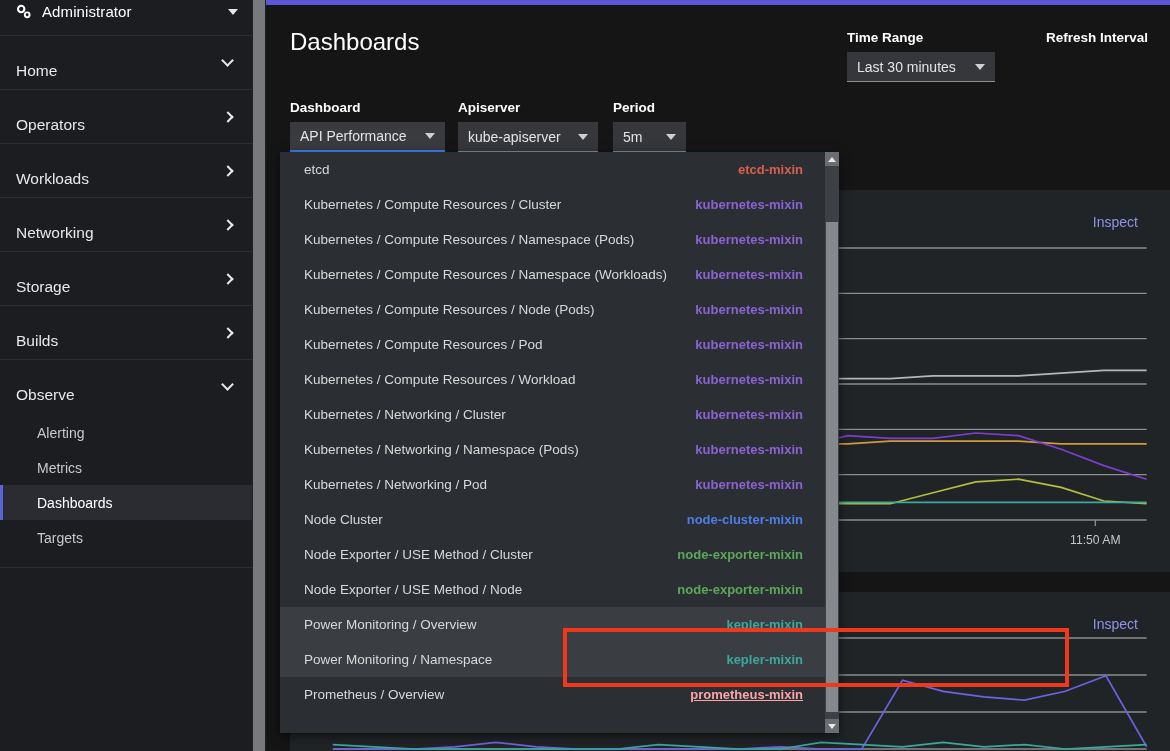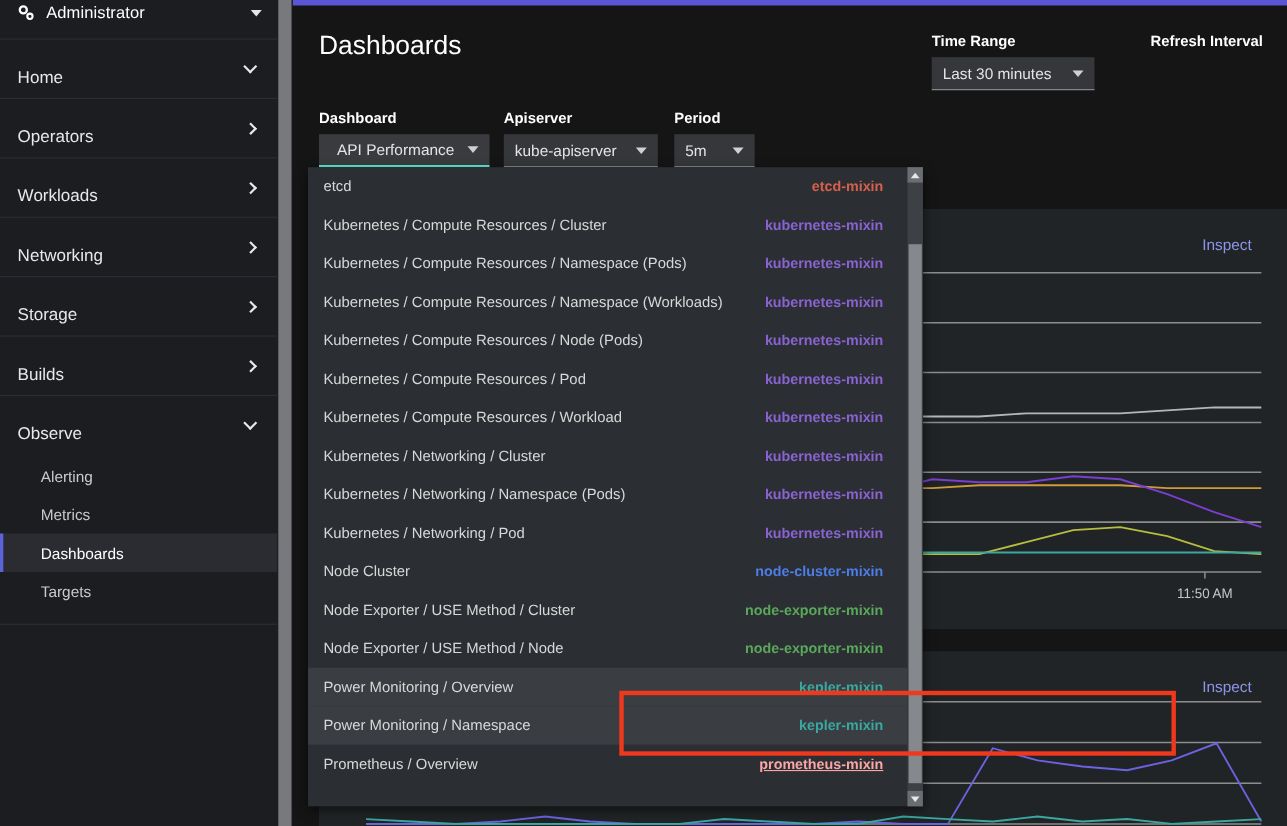--- a/index.html
+++ b/index.html
@@ -89,21 +89,21 @@
     height: 30px; background: #36373a; border: none; border-bottom: 1px solid #8a8d90;
     display: flex; align-items: center; padding: 0 10px;
     font-size: 14px; color: #e4e4e4; cursor: pointer;
   }
   .select-box .v { flex: 1; white-space: nowrap; }
   .select-box .arr {
     width: 0; height: 0; margin-left: 12px;
     border-left: 5px solid transparent; border-right: 5px solid transparent;
     border-top: 6px solid #d0d0d0;
   }
-  .select-box.focused { border-bottom: 2px solid #5eead4; background: #3a3b3f; text-align: right; }
+  .select-box.focused { border-bottom: 2px solid #3b82f6; background: #3a3b3f; }
 
   #tr-group { position: absolute; right: 175px; top: 30px; }
   #ri-group { position: absolute; right: 22px; top: 30px; }
   #tr-group .select-box { width: 148px; }
   #ri-group .select-box { width: 148px; }
 
   #dash-group { position: absolute; left: 24px; top: 100px; }
   #dash-group .select-box { width: 155px; }
   #api-group  { position: absolute; left: 192px; top: 100px; }
   #api-group .select-box { width: 140px; }
@@ -127,21 +127,21 @@
     position: absolute; left: 14px; top: 152px; width: 559px; height: 581px;
     background: #2b2e33; z-index: 40;
     box-shadow: 0 3px 10px rgba(0,0,0,.6);
   }
   #dd-list {
     position: absolute; left: 0; top: 0; right: 14px; bottom: 0;
     overflow: hidden;
   }
   .dd-item {
     height: 35px; display: flex; align-items: center;
-    padding: 0 22px 0 14px; cursor: pointer;
+    padding: 0 22px 0 24px; cursor: pointer;
   }
   .dd-item .name { flex: 1; font-size: 13.5px; color: #d8d8d8; white-space: nowrap; }
   .dd-item .tag  { font-size: 13px; font-weight: bold; white-space: nowrap; }
   .dd-item.hl { background: #3a3d42; }
 
   
   #dd-scroll {
     position: absolute; right: 0; top: 0; width: 14px; bottom: 0;
     background: #3d4045;
   }

